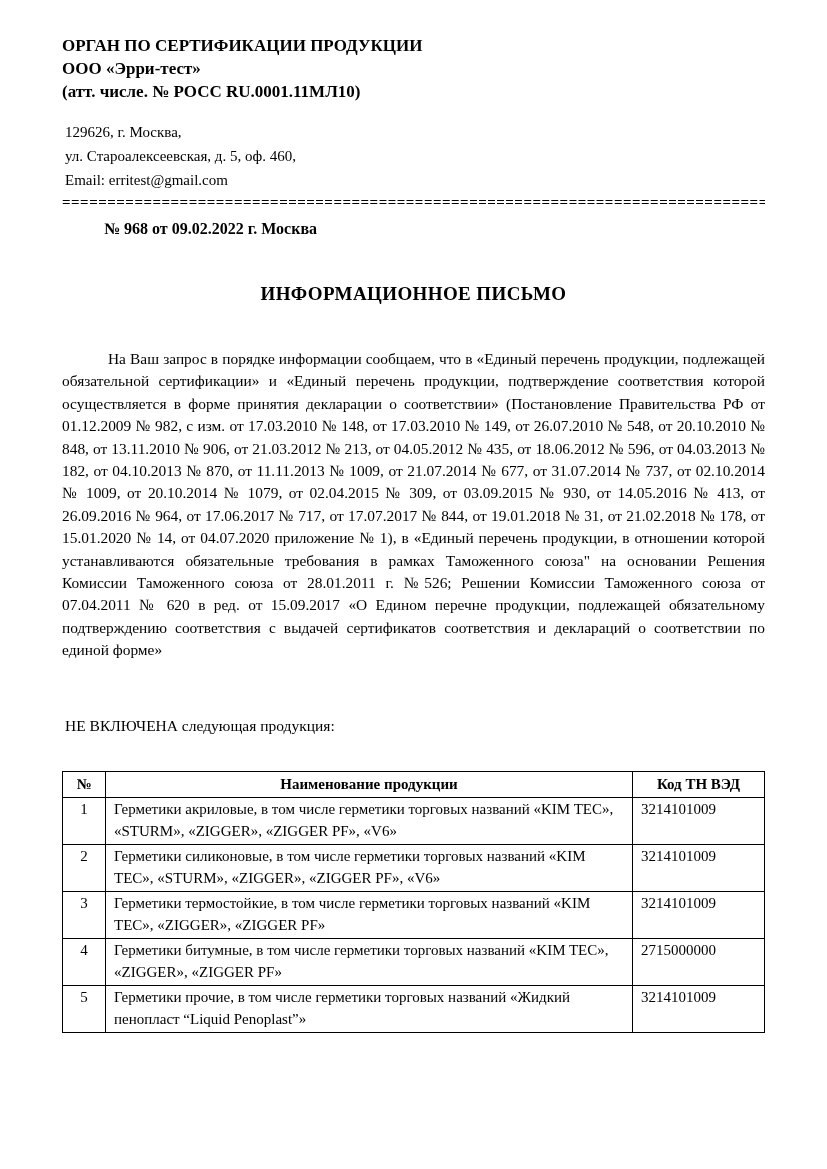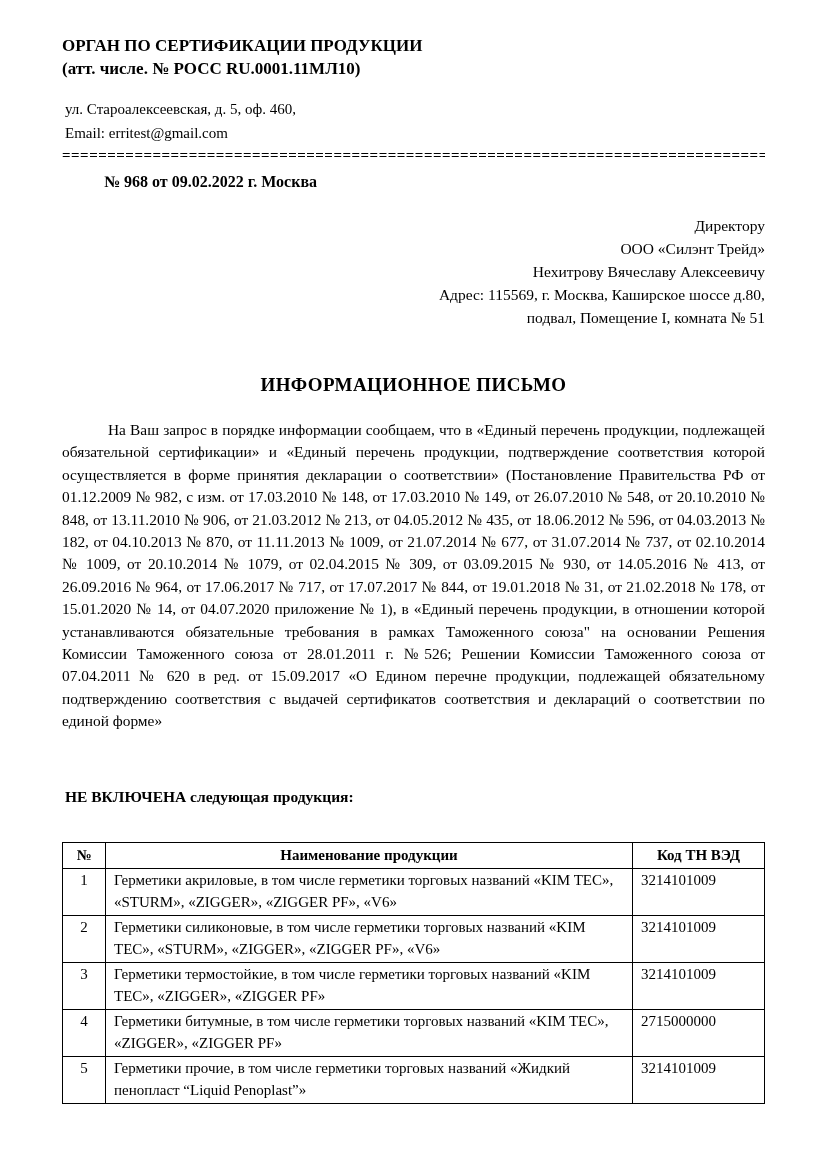--- a/index.html
+++ b/index.html
@@ -52,30 +52,30 @@
     line-height: 23px;
   }
   .doc-title {
     margin-top: 45px;
     text-align: center;
     font-weight: bold;
     font-size: 19px;
     letter-spacing: 0.4px;
   }
   .body-par {
-    margin-top: 23px;
+    margin-top: 43px;
     text-align: justify;
     text-indent: 46px;
     font-size: 15.4px;
     line-height: 22.4px;
   }
   .table-intro {
     margin-top: 55px;
     margin-left: 3px;
-    font-weight: bold;
+    font-weight: normal;
     font-size: 15.5px;
   }
   table.products {
     margin-top: 36px;
     width: 100%;
     border-collapse: collapse;
     font-size: 15px;
     line-height: 21.5px;
   }
   table.products th, table.products td {
@@ -89,39 +89,34 @@
   td.cell-num  { text-align: center; padding-left: 2px; padding-right: 2px; }
   td.cell-code { text-align: left; }
 </style>
 </head>
 <body>
 
 <div class="page">
 
   <div class="org-header">
     <div>ОРГАН ПО СЕРТИФИКАЦИИ ПРОДУКЦИИ</div>
+    <div>ООО «Эрри-тест»</div>
     <div>(атт. числе. № РОСС RU.0001.11МЛ10)</div>
   </div>
 
   <div class="contact">
+    <div>129626, г. Москва,</div>
     <div>ул. Староалексеевская, д. 5, оф. 460,</div>
     <div>Email: erritest@gmail.com</div>
   </div>
 
   <div class="separator">==========================================================================================</div>
 
   <div class="ref-line">№ 968 от 09.02.2022  г. Москва</div>
 
-  <div class="addressee">
-    <div>Директору</div>
-    <div>ООО «Силэнт Трейд»</div>
-    <div>Нехитрову Вячеславу Алексеевичу</div>
-    <div>Адрес: 115569, г. Москва, Каширское шоссе д.80,</div>
-    <div>подвал, Помещение I, комната № 51</div>
-  </div>
 
   <div class="doc-title">ИНФОРМАЦИОННОЕ ПИСЬМО</div>
 
   <div class="body-par">На Ваш запрос в порядке информации сообщаем, что в «Единый перечень продукции, подлежащей обязательной сертификации» и «Единый перечень продукции, подтверждение соответствия которой осуществляется в форме принятия декларации о соответствии» (Постановление Правительства РФ от 01.12.2009 № 982, с изм. от 17.03.2010 № 148, от 17.03.2010 № 149, от 26.07.2010 № 548, от 20.10.2010 № 848, от 13.11.2010 № 906, от 21.03.2012 № 213, от 04.05.2012 № 435, от 18.06.2012 № 596, от 04.03.2013 № 182, от 04.10.2013 № 870, от 11.11.2013 № 1009, от 21.07.2014 № 677, от 31.07.2014 № 737, от 02.10.2014 № 1009, от 20.10.2014 № 1079, от 02.04.2015 № 309, от 03.09.2015 № 930, от 14.05.2016 № 413, от 26.09.2016 № 964, от 17.06.2017 № 717, от 17.07.2017 № 844, от 19.01.2018 № 31, от 21.02.2018 № 178, от 15.01.2020 № 14,  от 04.07.2020 приложение № 1), в «Единый перечень продукции, в отношении которой устанавливаются обязательные требования в рамках Таможенного союза" на основании Решения Комиссии Таможенного союза от 28.01.2011 г. №526; Решении Комиссии Таможенного союза от 07.04.2011 № 620 в ред. от 15.09.2017 «О Едином перечне продукции, подлежащей обязательному подтверждению соответствия с выдачей сертификатов соответствия и деклараций о соответствии по единой форме»</div>
 
   <div class="table-intro">НЕ ВКЛЮЧЕНА следующая продукция:</div>
 
   <table class="products">
     <colgroup>
         <col class="c-num">

